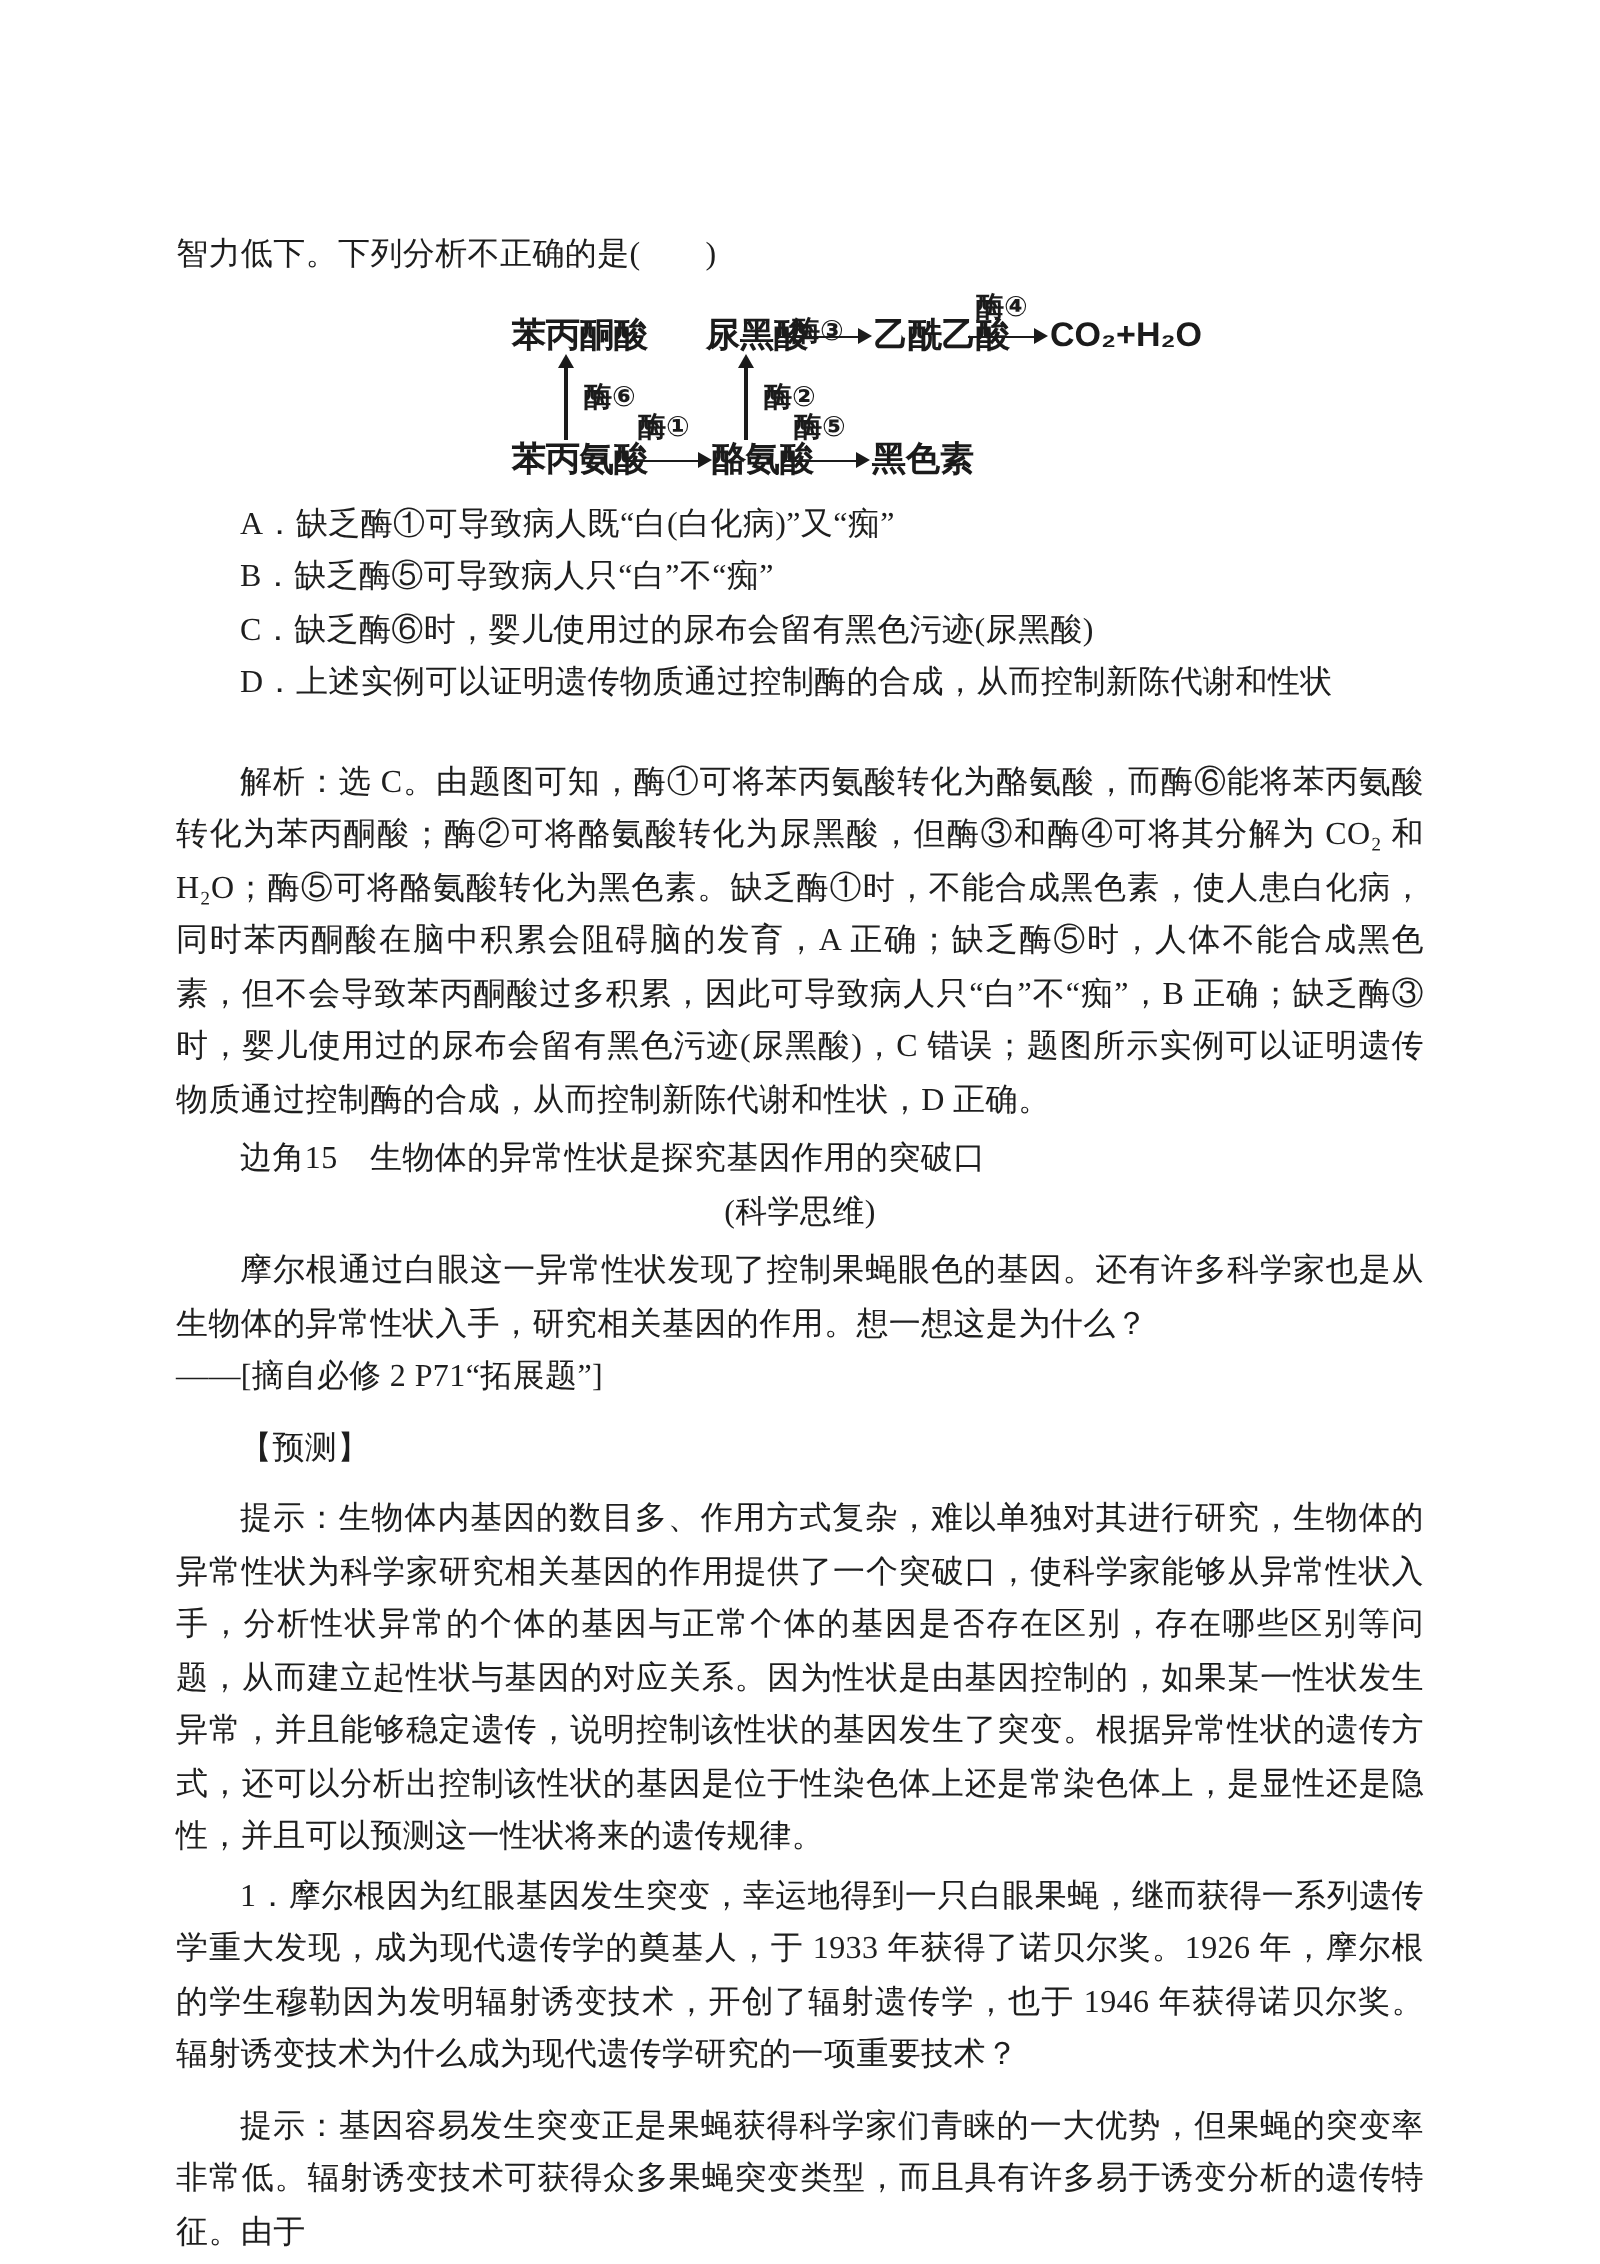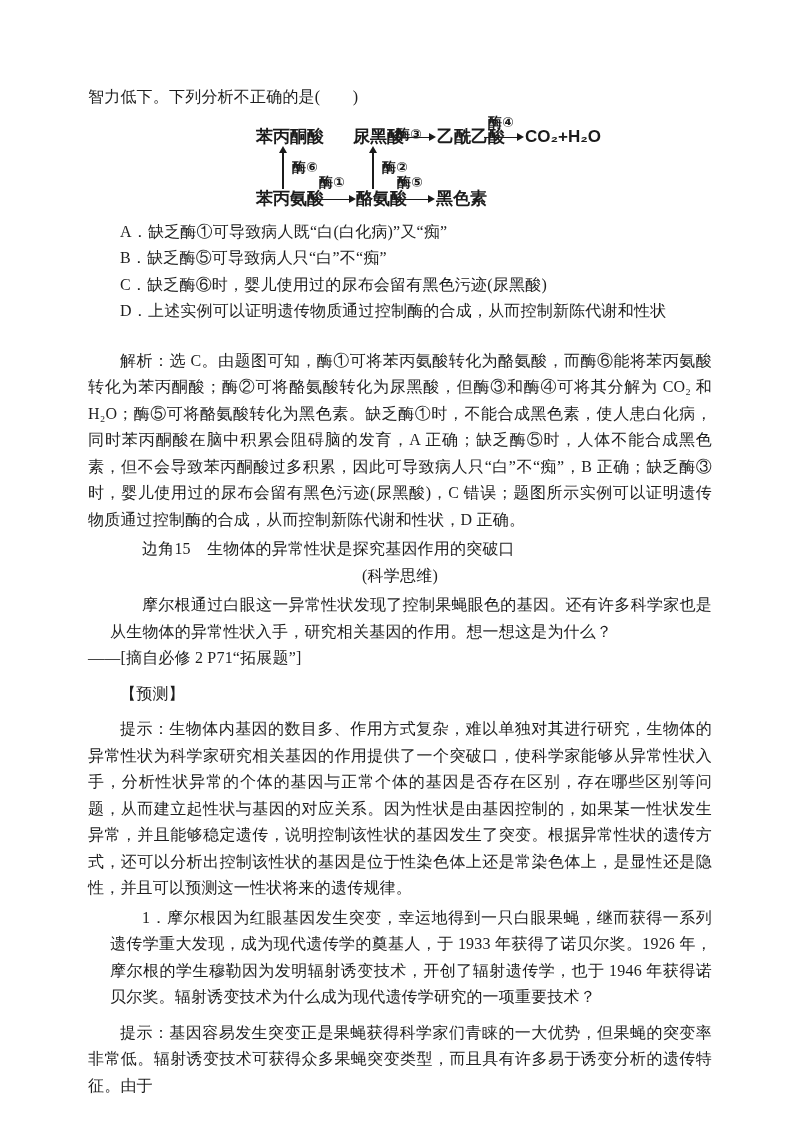--- a/index.html
+++ b/index.html
@@ -6,21 +6,21 @@
     margin: 0;
     padding: 0;
     background: #ffffff;
   }
   .page {
     position: relative;
     width: 800px;
     height: 1132px;
     box-sizing: border-box;
     background: #ffffff;
-    padding: 84px 88px 0 88px;
+    padding: 115px 88px 0 88px;
     overflow: hidden;
     font-family: "Liberation Serif", "DejaVu Serif", serif;
     font-size: 16px;
     line-height: 26.5px;
     color: #1e1e1e;
   }
   p { margin: 0; }
   .para {
     text-align: justify;
     letter-spacing: 0.2px;
@@ -69,21 +69,21 @@
     content: "";
     position: absolute;
     top: -2px;
     left: -3.4px;
     width: 0; height: 0;
     border-bottom: 7px solid #1b1b1b;
     border-left: 4px solid transparent;
     border-right: 4px solid transparent;
   }
   .gap-sm { margin-top: 23px; }
-  .gap-xs { margin-top: 3px; margin-left: 22px; }
+  .gap-xs { margin-top: 3px; }
   .gap-md { margin-top: 9px; }
 </style>
 </head>
 <body>
 
 <div class="page">
 
   <p class="para">智力低下。下列分析不正确的是(　　)</p>
 
   <div class="diagram">

